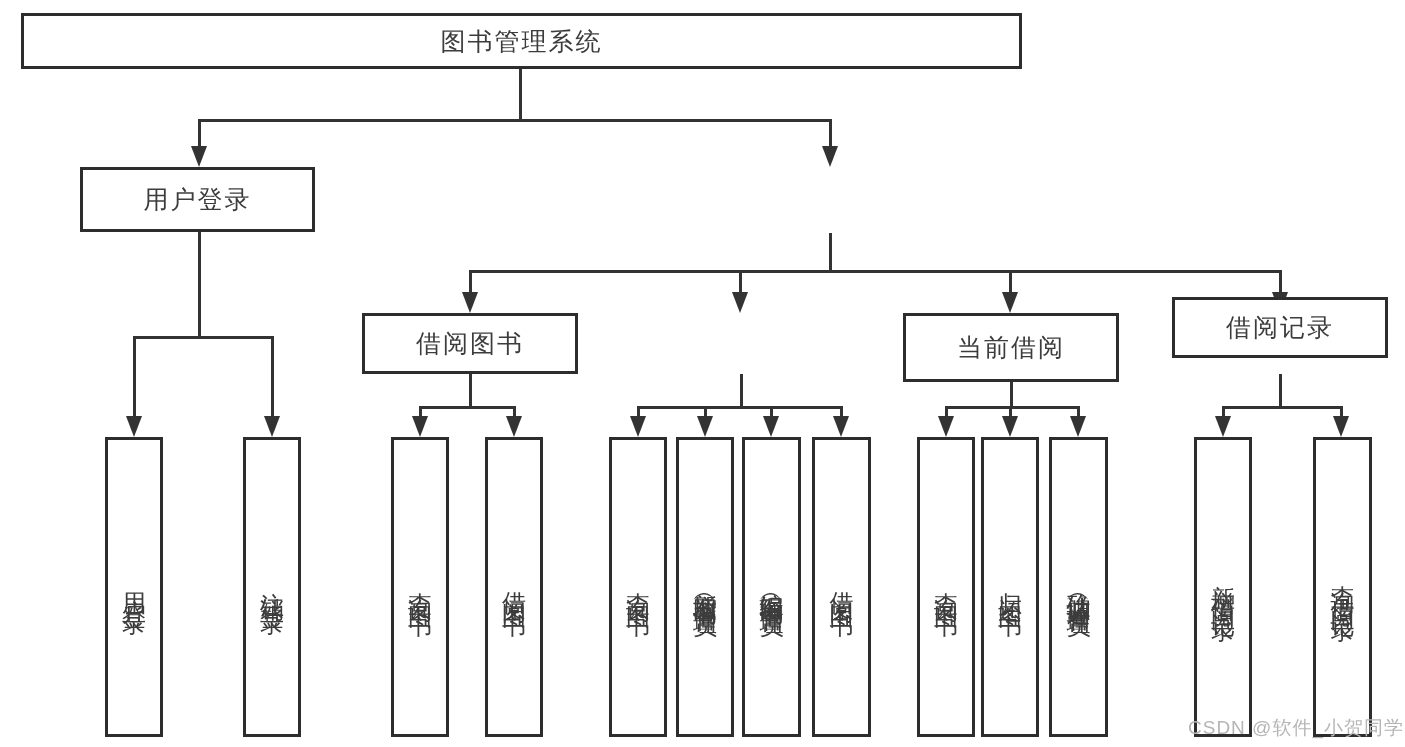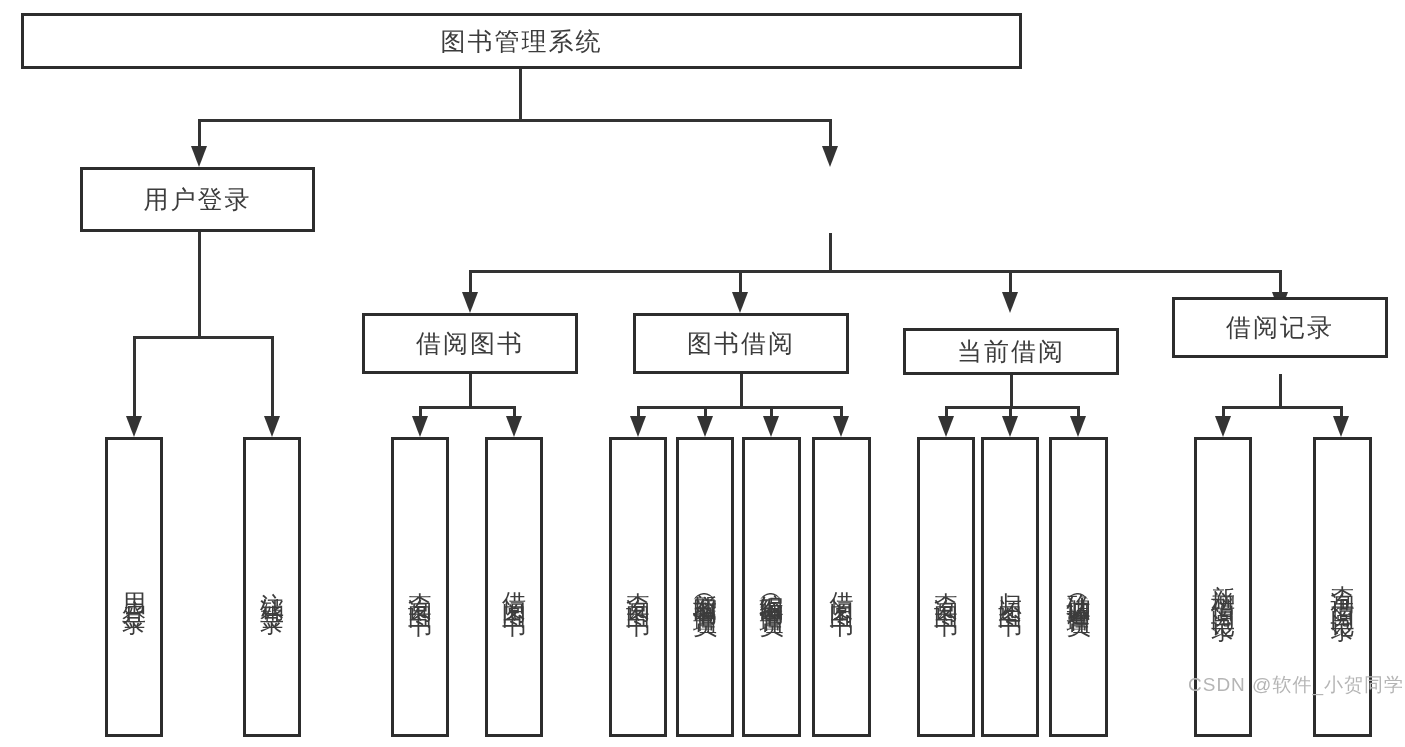--- a/index.html
+++ b/index.html
@@ -92,37 +92,36 @@
   <div class="vl" style="left:1222px;top:406px;height:14px"></div>
   <div class="ah" style="left:1215px;top:416px"></div>
   <div class="vl" style="left:1340px;top:406px;height:14px"></div>
   <div class="ah" style="left:1333px;top:416px"></div>
 
   <div class="box hbox" style="left:21px;top:13px;width:1001px;height:56px">图书管理系统</div>
 
   <div class="box hbox" style="left:80px;top:167px;width:235px;height:65px">用户登录</div>
 
   <div class="box hbox" style="left:362px;top:313px;width:216px;height:61px">借阅图书</div>
-  <div class="box hbox" style="left:633px;top:313px;width:216px;height:61px">图书借阅</div>
-  <div class="box hbox" style="left:903px;top:328px;width:216px;height:47px">当前借阅</div>
+  <div class="box hbox" style="left:903px;top:313px;width:216px;height:69px">当前借阅</div>
   <div class="box hbox" style="left:1172px;top:297px;width:216px;height:61px">借阅记录</div>
 
   <div class="box vbox" style="left:105px;top:437px;width:58px;height:300px">用户登录</div>
   <div class="box vbox" style="left:243px;top:437px;width:58px;height:300px">注销登录</div>
 
   <div class="box vbox" style="left:391px;top:437px;width:58px;height:300px">查询图书</div>
   <div class="box vbox" style="left:485px;top:437px;width:58px;height:300px">借阅图书</div>
 
   <div class="box vbox" style="left:609px;top:437px;width:58px;height:300px">查询图书</div>
   <div class="box vbox tight" style="left:676px;top:437px;width:58px;height:300px">新增图书（管理员）</div>
   <div class="box vbox tight" style="left:742px;top:437px;width:59px;height:300px">编辑图书（管理员）</div>
   <div class="box vbox" style="left:812px;top:437px;width:59px;height:300px">借阅图书</div>
 
   <div class="box vbox" style="left:917px;top:437px;width:58px;height:300px">查询图书</div>
   <div class="box vbox" style="left:981px;top:437px;width:58px;height:300px">归还图书</div>
   <div class="box vbox tight" style="left:1049px;top:437px;width:59px;height:300px">确认归还（管理员）</div>
 
   <div class="box vbox" style="left:1194px;top:437px;width:58px;height:300px">新增借阅记录</div>
   <div class="box vbox" style="left:1313px;top:437px;width:59px;height:300px">查询借阅记录</div>
 
-  <div class="watermark" style="left:1188px;top:672px">CSDN @软件_小贺同学</div>
+  <div class="watermark" style="left:1188px;top:715px">CSDN @软件_小贺同学</div>
 
 </div>
 
 </body></html>

